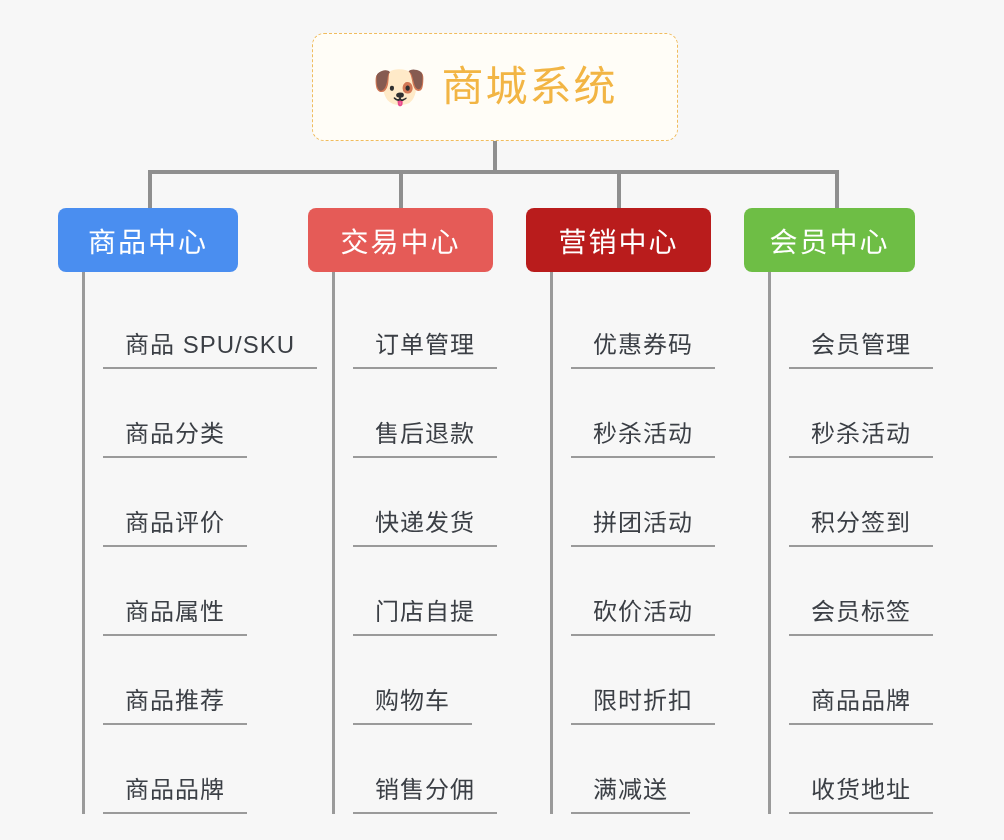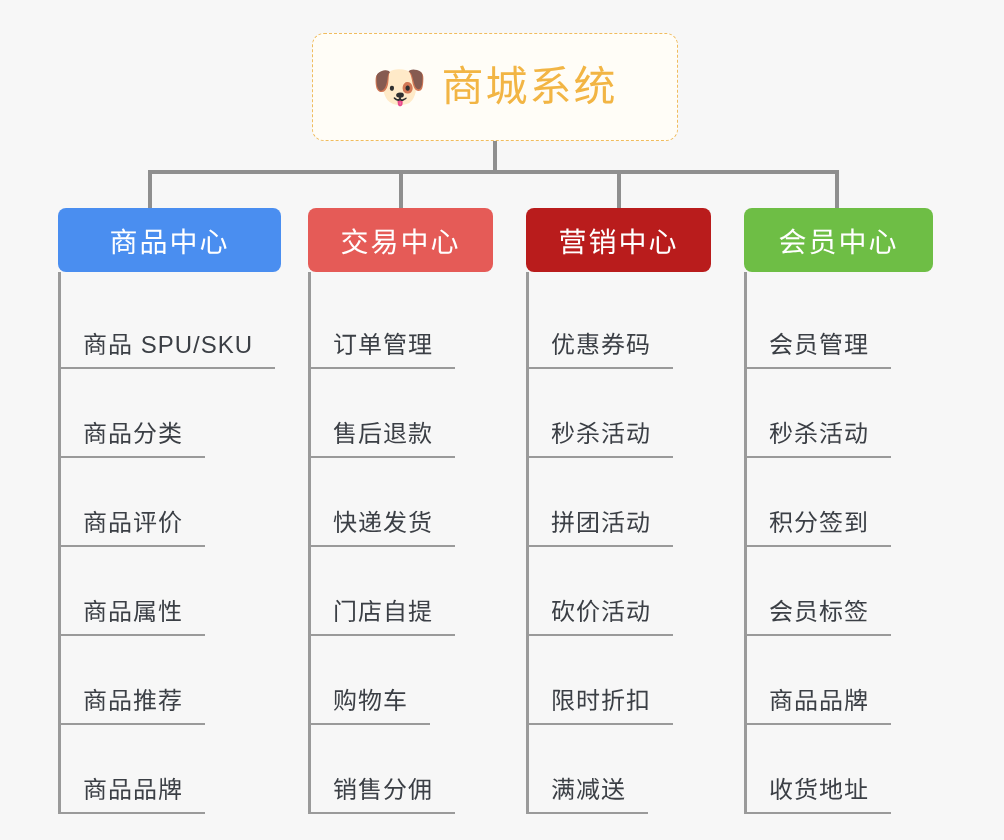--- a/index.html
+++ b/index.html
@@ -102,33 +102,33 @@
     border-radius: 8px;
     display: flex;
     align-items: center;
     justify-content: center;
     color: #ffffff;
     font-size: 28px;
     letter-spacing: 2px;
     white-space: nowrap;
     user-select: none;
   }
-  .column.c1 .cat-header { width: 223px; }
+  .column.c1 .cat-header { width: 180px; }
   .column.c2 .cat-header { width: 185px; }
   .column.c3 .cat-header { width: 185px; }
-  .column.c4 .cat-header { width: 189px; }
+  .column.c4 .cat-header { width: 171px; }
 
   
   .leaf-list {
     position: relative;
     margin-top: 0;
     padding-top: 8px;
-    padding-left: 14px;
+    padding-left: 32px;
     border-left: 3px solid #9a9a9a;
-    margin-left: 0;
+    margin-left: 24px;
     list-style: none;
     text-align: center;
   }
   .leaf-item {
     position: relative;
     height: 89px;
     display: flex;
     align-items: flex-end;
     box-sizing: border-box;
   }

